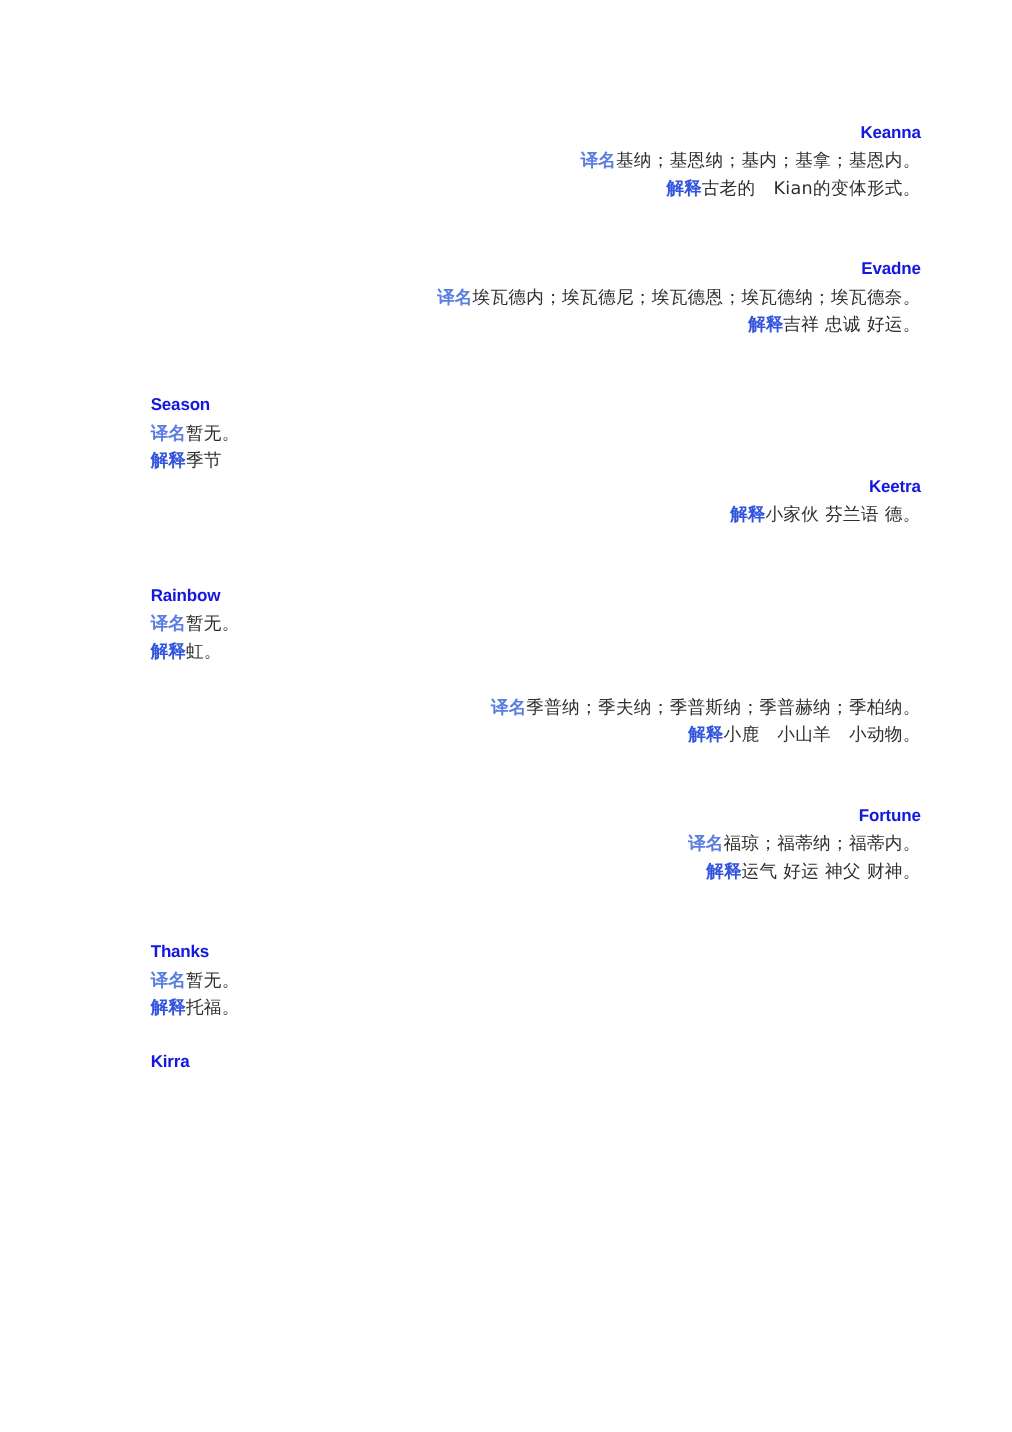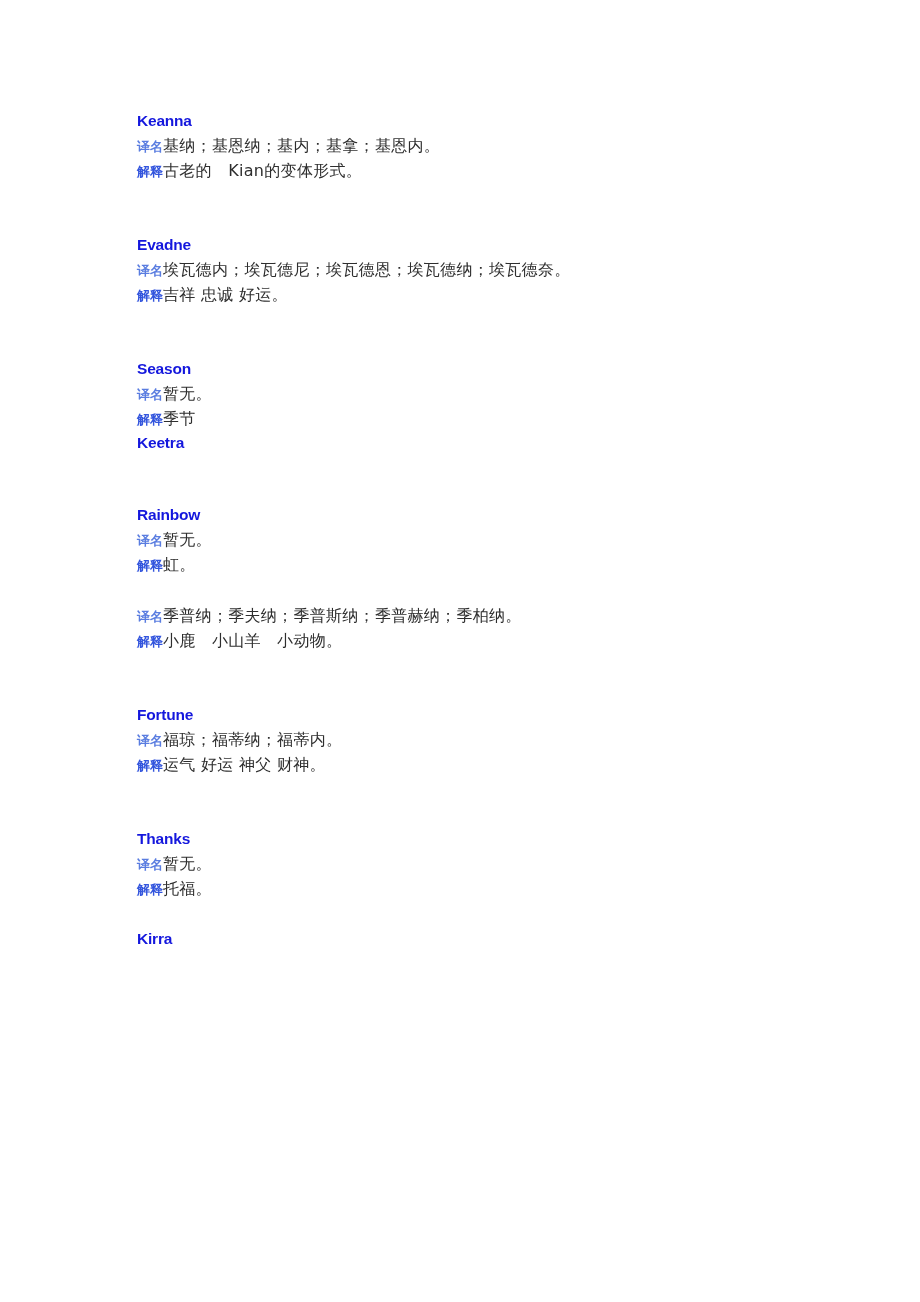--- a/index.html
+++ b/index.html
@@ -27,21 +27,21 @@
     position: absolute;
     left: 137px;
     top: 110px;
     width: 700px;
   }
   .entry {
     margin: 0;
     padding: 0;
   }
   
-  .entry.gap-large { margin-bottom: 50px; }
+  .entry.gap-large { margin-bottom: 50px; text-align: right; }
   .entry.gap-medium { margin-bottom: 26px; }
   .entry.gap-none { margin-bottom: 0px; }
 
   .entry-name {
     font-family: "Liberation Sans", "DejaVu Sans", sans-serif;
     font-weight: bold;
     font-size: 15.5px;
     line-height: 22px;
     color: #1417dd;
     letter-spacing: -0.2px;
@@ -50,21 +50,21 @@
   }
   .row {
     font-size: 13.5px;
     line-height: 24px;
     color: #2b2b2b;
     white-space: nowrap;
     margin: 0;
   }
   .label {
     font-family: "DejaVu Sans", "Liberation Sans", sans-serif;
-    font-size: 13px;
+    font-size: 16px;
     font-weight: bold;
     color: #5a7de0;
     letter-spacing: 0px;
   }
   .label.strong {
     color: #3355dd;
   }
   .value {
     font-family: "DejaVu Sans", "Liberation Sans", sans-serif;
     font-size: 16px;
@@ -88,20 +88,21 @@
         <div class="row"><span class="label">译名</span><span class="value">埃瓦德内；埃瓦德尼；埃瓦德恩；埃瓦德纳；埃瓦德奈。</span></div>
         <div class="row"><span class="label strong">解释</span><span class="value">吉祥 忠诚 好运。</span></div>
       </div>
       <div class="entry gap-none">
         <div class="entry-name">Season</div>
         <div class="row"><span class="label">译名</span><span class="value">暂无。</span></div>
         <div class="row"><span class="label strong">解释</span><span class="value">季节</span></div>
       </div>
       <div class="entry gap-large">
         <div class="entry-name">Keetra</div>
+        <div class="row"><span class="label strong">解释</span><span class="value">小家伙 芬兰语 德。</span></div>
       </div>
       <div class="entry gap-medium">
         <div class="entry-name">Rainbow</div>
         <div class="row"><span class="label">译名</span><span class="value">暂无。</span></div>
         <div class="row"><span class="label strong">解释</span><span class="value">虹。</span></div>
       </div>
       <div class="entry gap-large">
         <div class="row"><span class="label">译名</span><span class="value">季普纳；季夫纳；季普斯纳；季普赫纳；季柏纳。</span></div>
         <div class="row"><span class="label strong">解释</span><span class="value">小鹿　小山羊　小动物。</span></div>
       </div>

